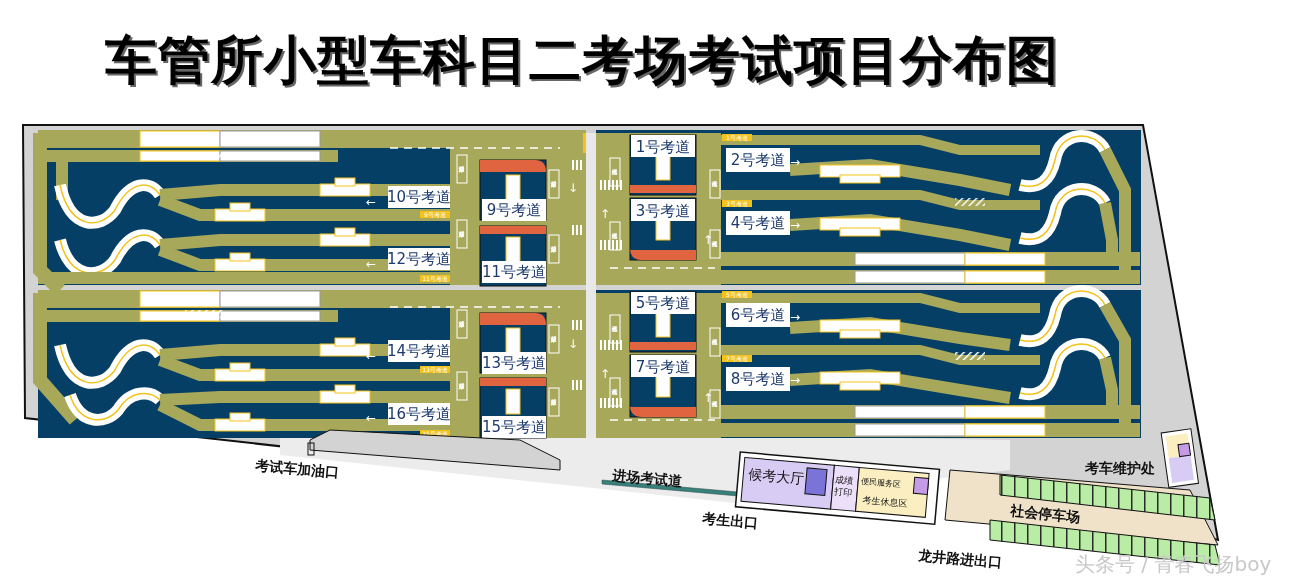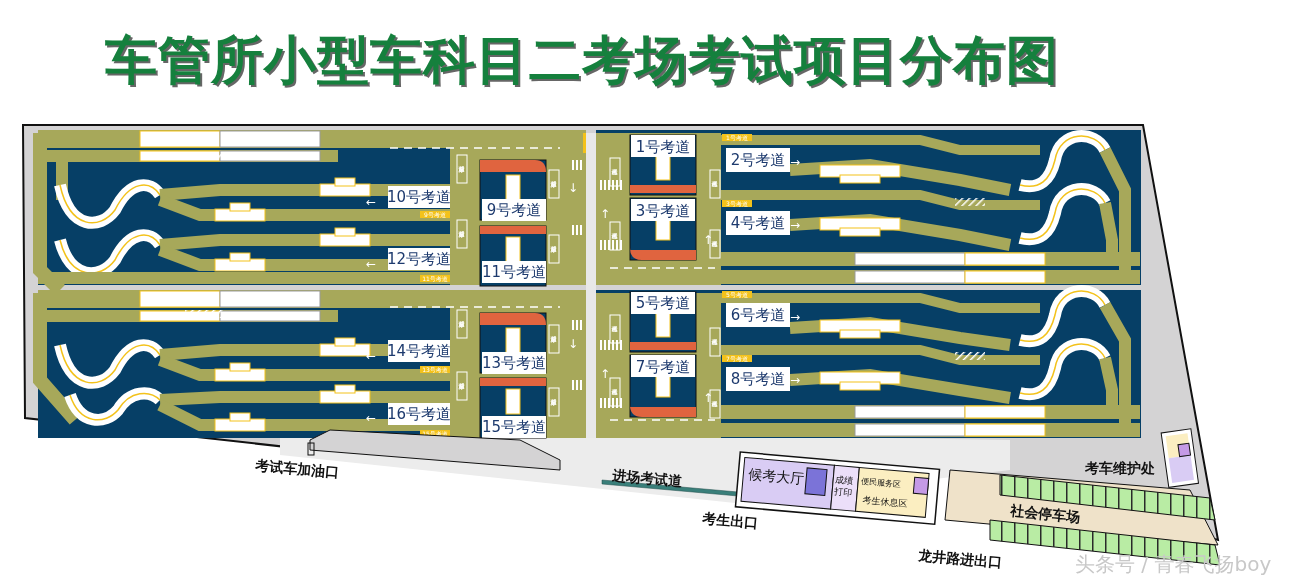--- a/index.html
+++ b/index.html
@@ -1,19 +1,19 @@
 <!DOCTYPE html>
 <html><head>
 <meta charset="utf-8">
 <style>
   html, body { margin:0; padding:0; background:#ffffff; }
   body { width:1305px; height:587px; position:relative; overflow:hidden;
          font-family:"DejaVu Sans", sans-serif; }
   #title { position:absolute; left:105px; top:26px; font-size:52px; font-weight:bold;
-           color:#15803d; letter-spacing:1px; white-space:nowrap;
+           color:#000000; letter-spacing:1px; white-space:nowrap;
            font-family:"DejaVu Sans", sans-serif; text-shadow:2px 2px 0 #666; }
   svg { position:absolute; left:0; top:0; }
   .lane-label { font-family:"DejaVu Sans", sans-serif; font-size:15px; fill:#1d3a6e; }
   .small-label { font-family:"DejaVu Sans", sans-serif; font-size:6px; fill:#ffffff; }
   .vtext { font-family:"DejaVu Sans", sans-serif; font-size:6px; fill:#ffffff; }
   .place { font-family:"DejaVu Sans", sans-serif; font-size:14px; fill:#111; font-weight:bold; }
   .room { font-family:"DejaVu Sans", sans-serif; fill:#111; }
   .watermark { font-family:"DejaVu Sans", sans-serif; font-size:20px; fill:#c8c8c8; }
 </style>
 </head>

